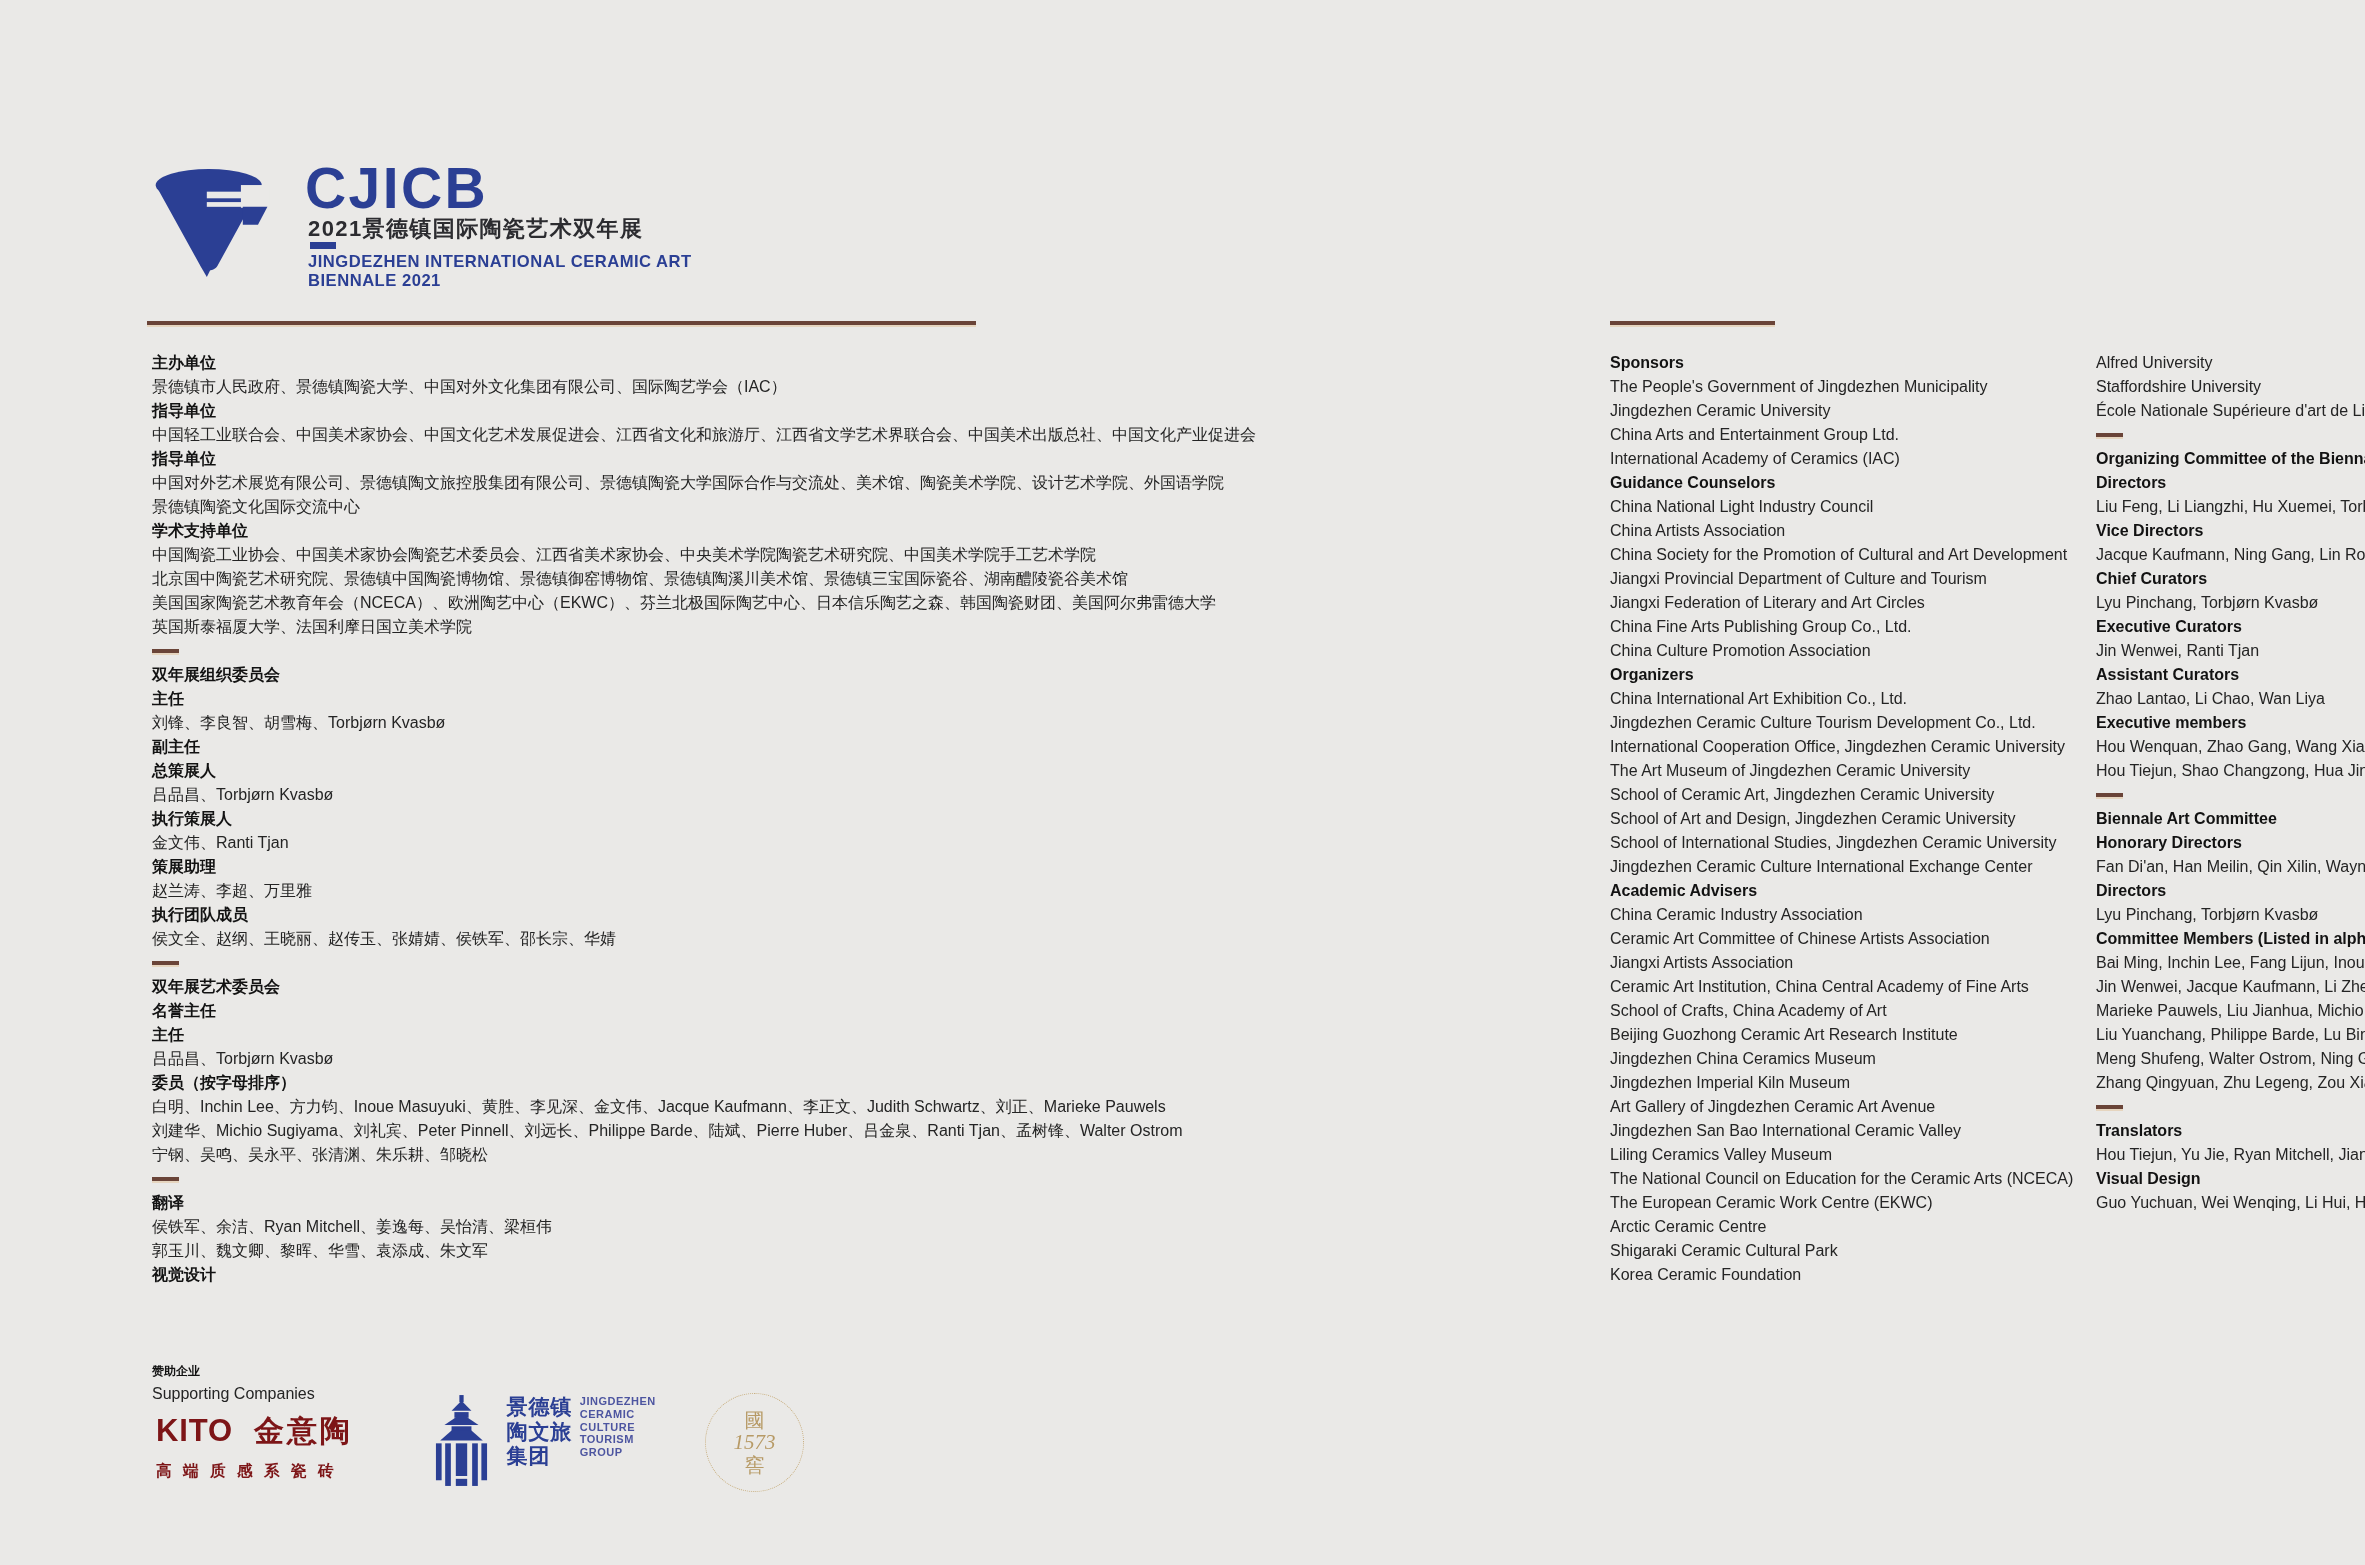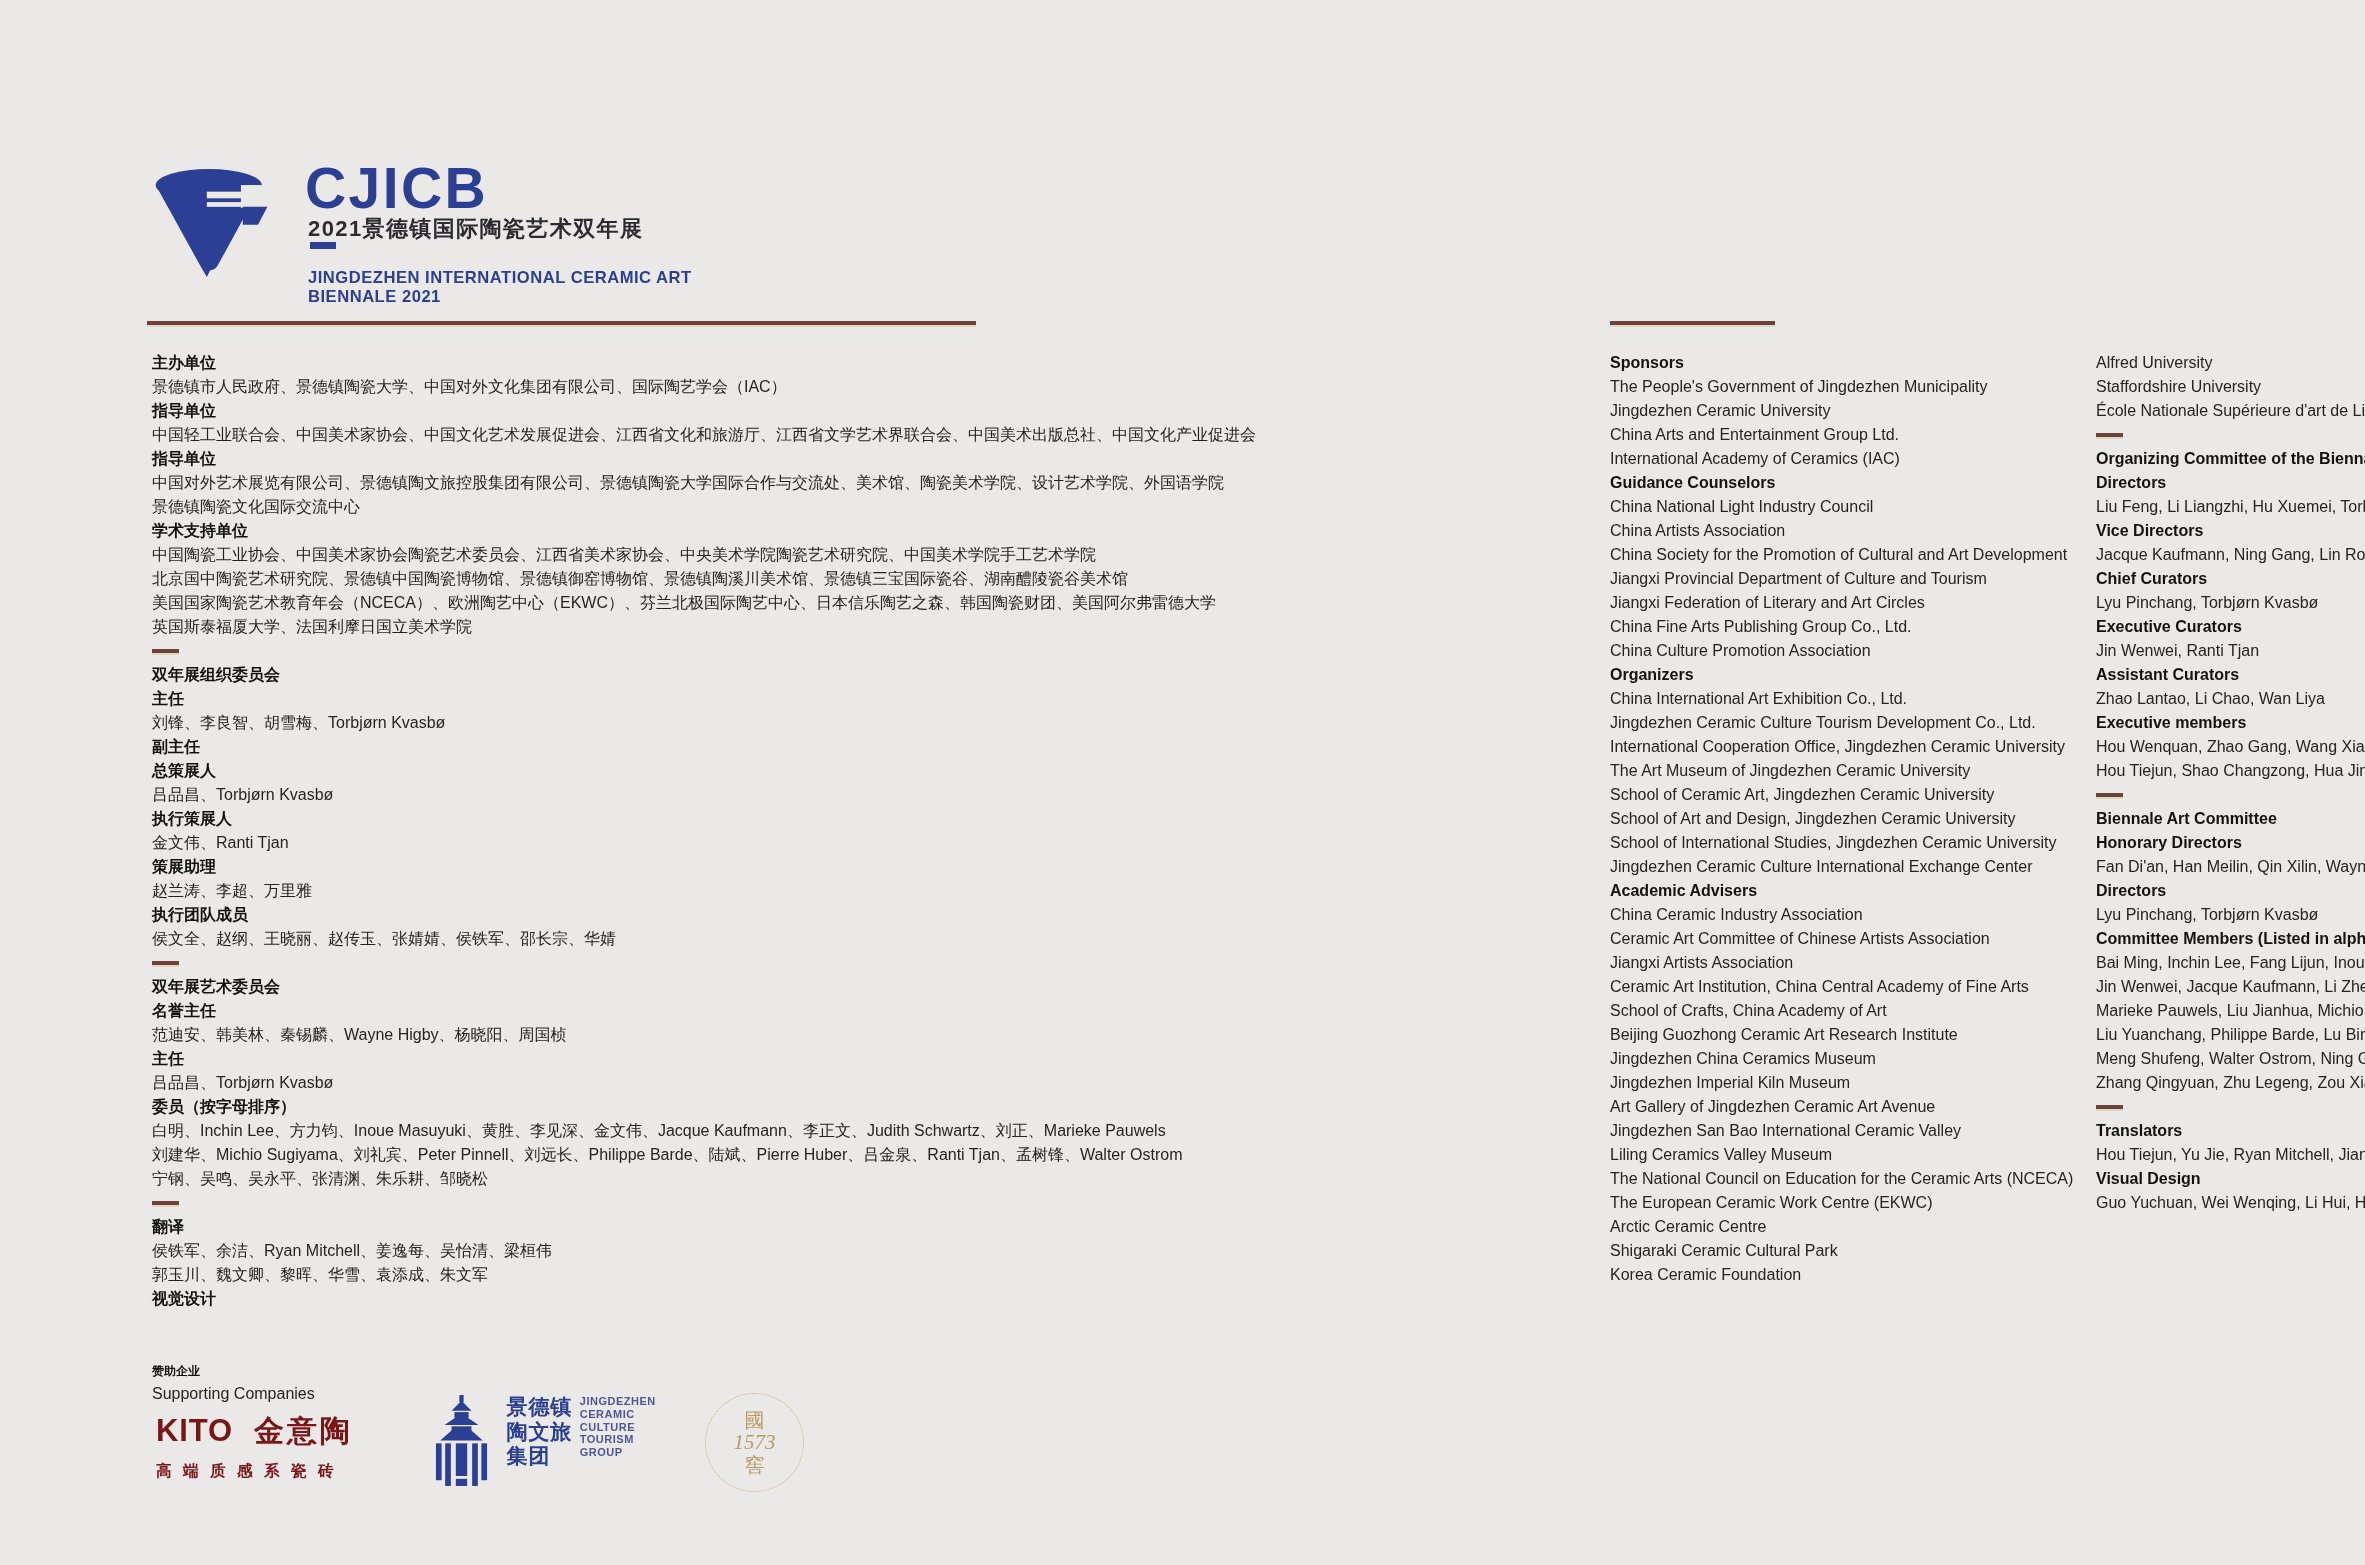--- a/index.html
+++ b/index.html
@@ -11,21 +11,21 @@
   }
   .page{position:absolute;left:0;top:0;width:2906px;height:1565px;overflow:hidden}
 
   
   .cone-icon{position:absolute;left:150px;top:166px}
   .logo-acronym{position:absolute;left:305px;top:160px;font-size:57px;font-weight:800;
     color:#2b3f94;letter-spacing:2.4px;line-height:1}
   .logo-zh{position:absolute;left:308px;top:214px;font-size:22px;font-weight:bold;
     color:#2c2c30;letter-spacing:1.4px;white-space:nowrap}
   .logo-dash{position:absolute;left:310px;top:242px;width:25.5px;height:7px;background:#2b3f94}
-  .logo-en{position:absolute;left:308px;top:268px;font-size:16.6px;font-weight:bold;
+  .logo-en{position:absolute;left:308px;top:252px;font-size:16.6px;font-weight:bold;
     color:#2b3f94;line-height:19.4px;letter-spacing:0.5px;white-space:nowrap}
 
   
   .rule{position:absolute;top:321px;height:4.3px;background:#6a4438;border-bottom:2.4px solid #e6d5bf}
   .rule-left{left:147px;width:829px}
   .rule-mid{left:1610px;width:165px}
 
   
   .col{position:absolute;top:351px;white-space:nowrap}
   .col1{left:152px}
@@ -100,21 +100,20 @@
       <div class="line p">吕品昌、Torbjørn Kvasbø</div>
       <div class="line h">执行策展人</div>
       <div class="line p">金文伟、Ranti Tjan</div>
       <div class="line h">策展助理</div>
       <div class="line p">赵兰涛、李超、万里雅</div>
       <div class="line h">执行团队成员</div>
       <div class="line p">侯文全、赵纲、王晓丽、赵传玉、张婧婧、侯铁军、邵长宗、华婧</div>
       <div class="line d"><span class="dash-sm"></span></div>
       <div class="line h">双年展艺术委员会</div>
       <div class="line h">名誉主任</div>
-      <div class="line p">范迪安、韩美林、秦锡麟、Wayne Higby、杨晓阳、周国桢</div>
       <div class="line h">主任</div>
       <div class="line p">吕品昌、Torbjørn Kvasbø</div>
       <div class="line h">委员（按字母排序）</div>
       <div class="line p">白明、Inchin Lee、方力钧、Inoue Masuyuki、黄胜、李见深、金文伟、Jacque Kaufmann、李正文、Judith Schwartz、刘正、Marieke Pauwels</div>
       <div class="line p">刘建华、Michio Sugiyama、刘礼宾、Peter Pinnell、刘远长、Philippe Barde、陆斌、Pierre Huber、吕金泉、Ranti Tjan、孟树锋、Walter Ostrom</div>
       <div class="line p">宁钢、吴鸣、吴永平、张清渊、朱乐耕、邹晓松</div>
       <div class="line d"><span class="dash-sm"></span></div>
       <div class="line h">翻译</div>
       <div class="line p">侯铁军、余洁、Ryan Mitchell、姜逸每、吴怡清、梁桓伟</div>
       <div class="line p">郭玉川、魏文卿、黎晖、华雪、袁添成、朱文军</div>

